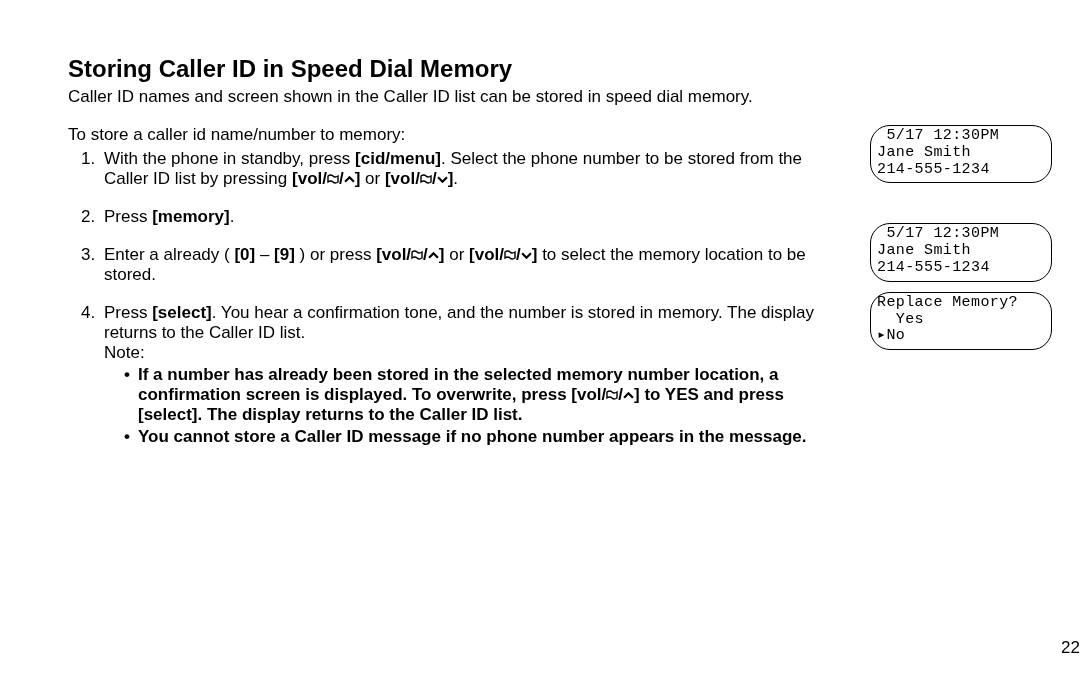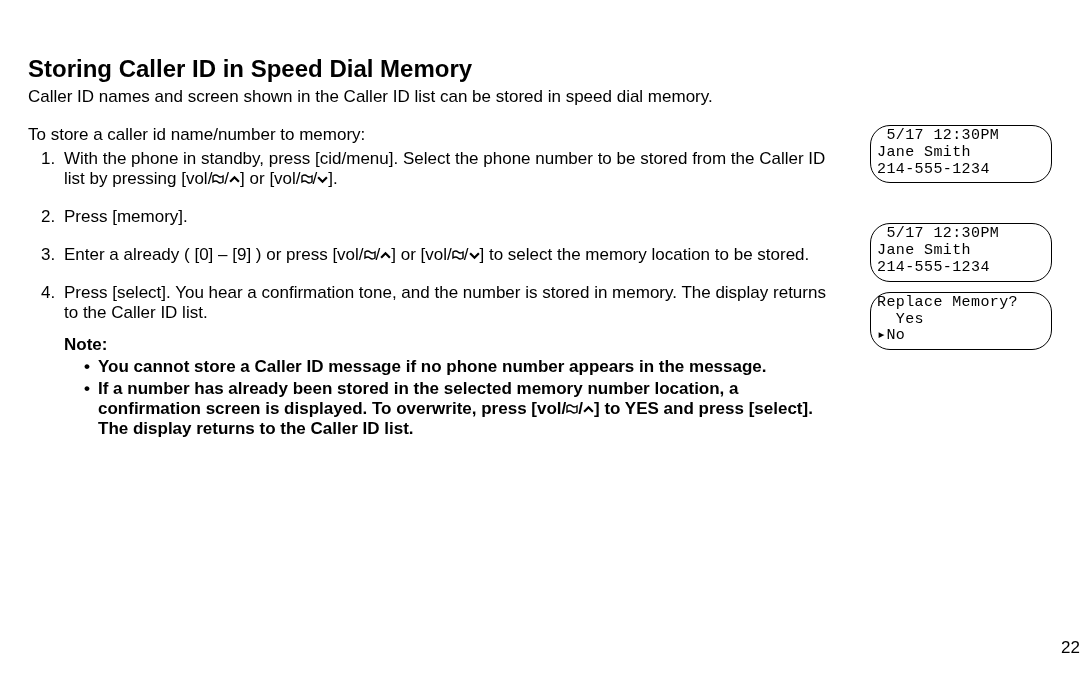--- a/index.html
+++ b/index.html
@@ -7,21 +7,21 @@
     padding: 0;
     font-family: Arial, Helvetica, sans-serif;
     font-size: 17px;
     background: #fff;
     color: #000;
     width: 1080px;
     height: 688px;
     box-sizing: border-box;
   }
   .page {
-    padding: 55px 28px 0 28px;
+    padding: 55px 28px 0 68px;
     position: relative;
     height: 100%;
     box-sizing: border-box;
   }
   h1 {
     font-size: 24px;
     font-weight: bold;
     margin: 0 0 4px 0;
   }
   .intro { margin: 0 0 18px 0; }
@@ -32,21 +32,21 @@
     gap: 37px;
   }
   .left { flex: 1 1 auto; }
   .right { flex: 0 0 182px; }
   ol.steps {
     margin: 0;
     padding-left: 32px;
   }
   ol.steps > li { margin-bottom: 18px; padding-left:4px;}
   ol.steps > li:last-child { margin-bottom: 0; }
-  .note-heading { font-weight: bold; margin-top: 12px; }
+  .note-heading { font-weight: normal; margin-top: 0; }
   ul.notes {
     margin: 0;
     padding-left: 20px;
     list-style: none;
   }
   ul.notes li {
     font-weight: bold;
     position: relative;
     padding-left: 14px;
     margin-top: 2px;
@@ -73,21 +73,21 @@
   }
   svg.ring {
     width: 12px; height: 12px; vertical-align: -1px;
   }
   .pagenum {
     position: absolute;
     bottom: 30px;
     left: 0; right: 0;
     text-align: right;
   }
-  b { font-weight: normal; }
+  b { font-weight: bold; }
 </style>
 </head>
 <body>
 
 <div class="page">
   <h1>Storing Caller ID in Speed Dial Memory</h1>
   <p class="intro">Caller ID names and screen shown in the Caller ID list can be stored in speed dial memory.</p>
 
   <div class="columns">
     <div class="left">
@@ -115,28 +115,28 @@
               </svg></b><b>]</b><span> or </span><b>[vol/</b><b><svg class="ring" viewBox="0 0 12 12">
                 <path d="M1 9 L1 3 Q4 1 6 3 Q8 5 11 3 L11 9 Q8 11 6 9 Q4 7 1 9 Z" fill="none" stroke="#000" stroke-width="1.4"></path>
               </svg>/<svg class="chev" viewBox="0 0 10 10">
                 <path d="M1 3 L5 7 L9 3" fill="none" stroke="#000" stroke-width="2"></path>
               </svg></b><b>]</b><span> to select the memory location to be stored.</span>
         </li>
         <li>
           <span>Press </span><b>[select]</b><span>. You hear a confirmation tone, and the number is stored in memory. The display returns to the Caller ID list.</span>
           <div class="note-heading">Note:</div>
           <ul class="notes">
-            <li>You cannot store a Caller ID message if no phone number appears in the message.</li>
             <li>
               <span>If a number has already been stored in the selected memory number location, a confirmation screen is displayed. To overwrite, press [vol/</span><svg class="ring" viewBox="0 0 12 12">
                   <path d="M1 9 L1 3 Q4 1 6 3 Q8 5 11 3 L11 9 Q8 11 6 9 Q4 7 1 9 Z" fill="none" stroke="#000" stroke-width="1.4"></path>
                 </svg>/<svg class="chev" viewBox="0 0 10 10">
                   <path d="M1 7 L5 3 L9 7" fill="none" stroke="#000" stroke-width="2"></path>
                 </svg><span>] to YES and press [select]. The display returns to the Caller ID list.</span>
             </li>
+            <li>You cannot store a Caller ID message if no phone number appears in the message.</li>
           </ul>
         </li>
       </ol>
     </div>
 
     <div class="right">
       <div class="lcd"> 5/17 12:30PM
 Jane Smith
 214-555-1234</div>
       <div class="lcd-group2">

